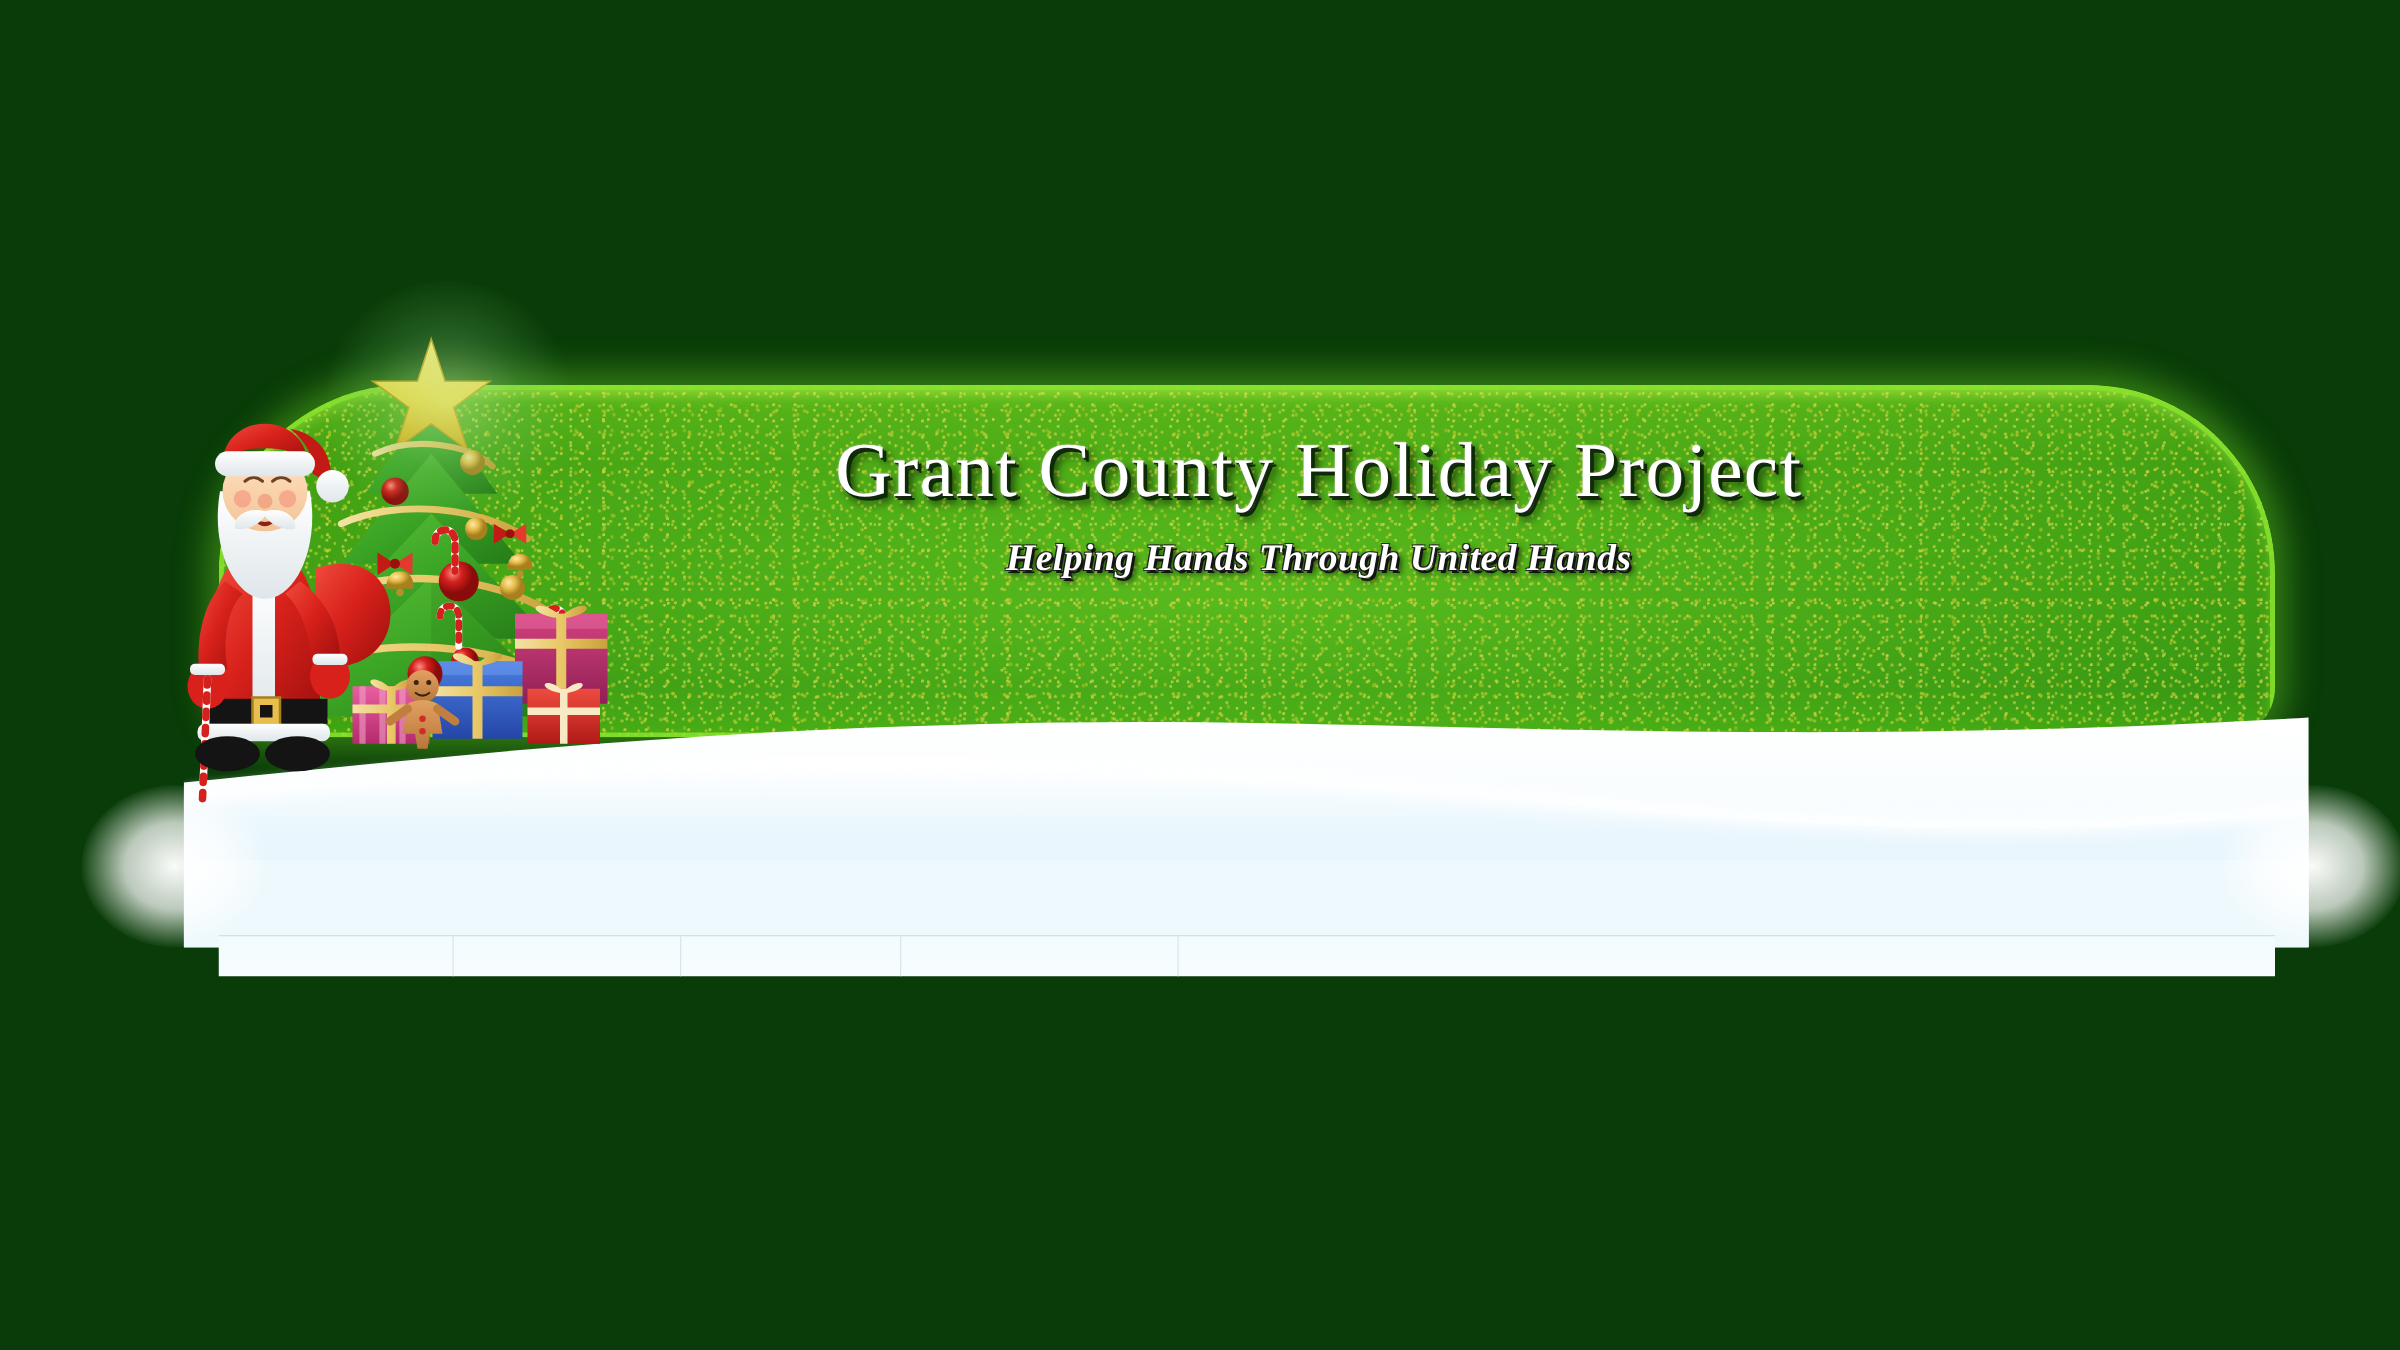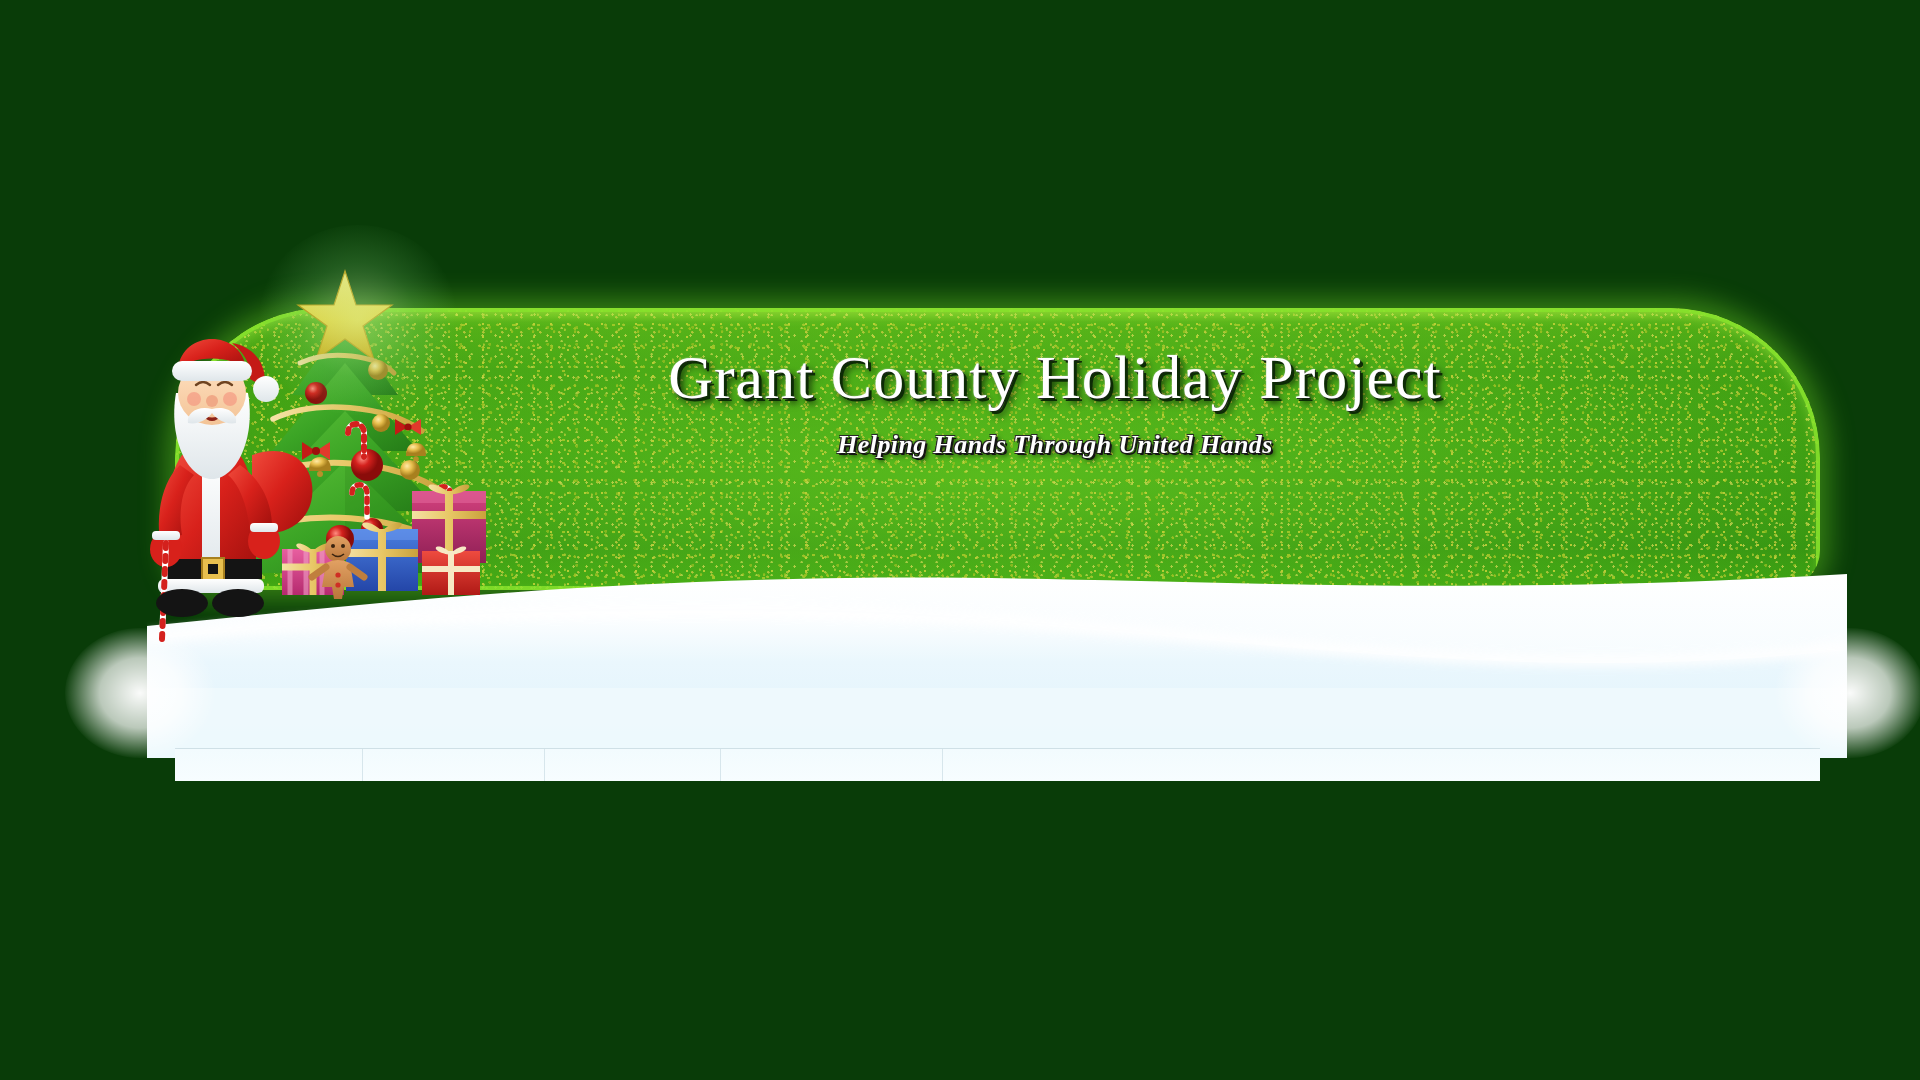--- a/index.html
+++ b/index.html
@@ -116,21 +116,21 @@
       1px 1px 0 #2a2a2a,
       0 0 2px rgba(255,255,255,0.6);
     white-space: nowrap;
   }
 
   #banner-tagline {
     margin-top: 22px;
     font-family: "Liberation Serif", serif;
     font-style: italic;
     font-weight: bold;
-    font-size: 26px;
+    font-size: 30px;
     color: #ffffff;
     letter-spacing: 0.4px;
     text-shadow:
       2px 2px 0 #141414,
       3px 3px 5px rgba(0,0,0,0.8),
       -1px -1px 0 #2b2b2b,
       1px -1px 0 #2b2b2b,
       -1px 1px 0 #2b2b2b;
     white-space: nowrap;
   }

